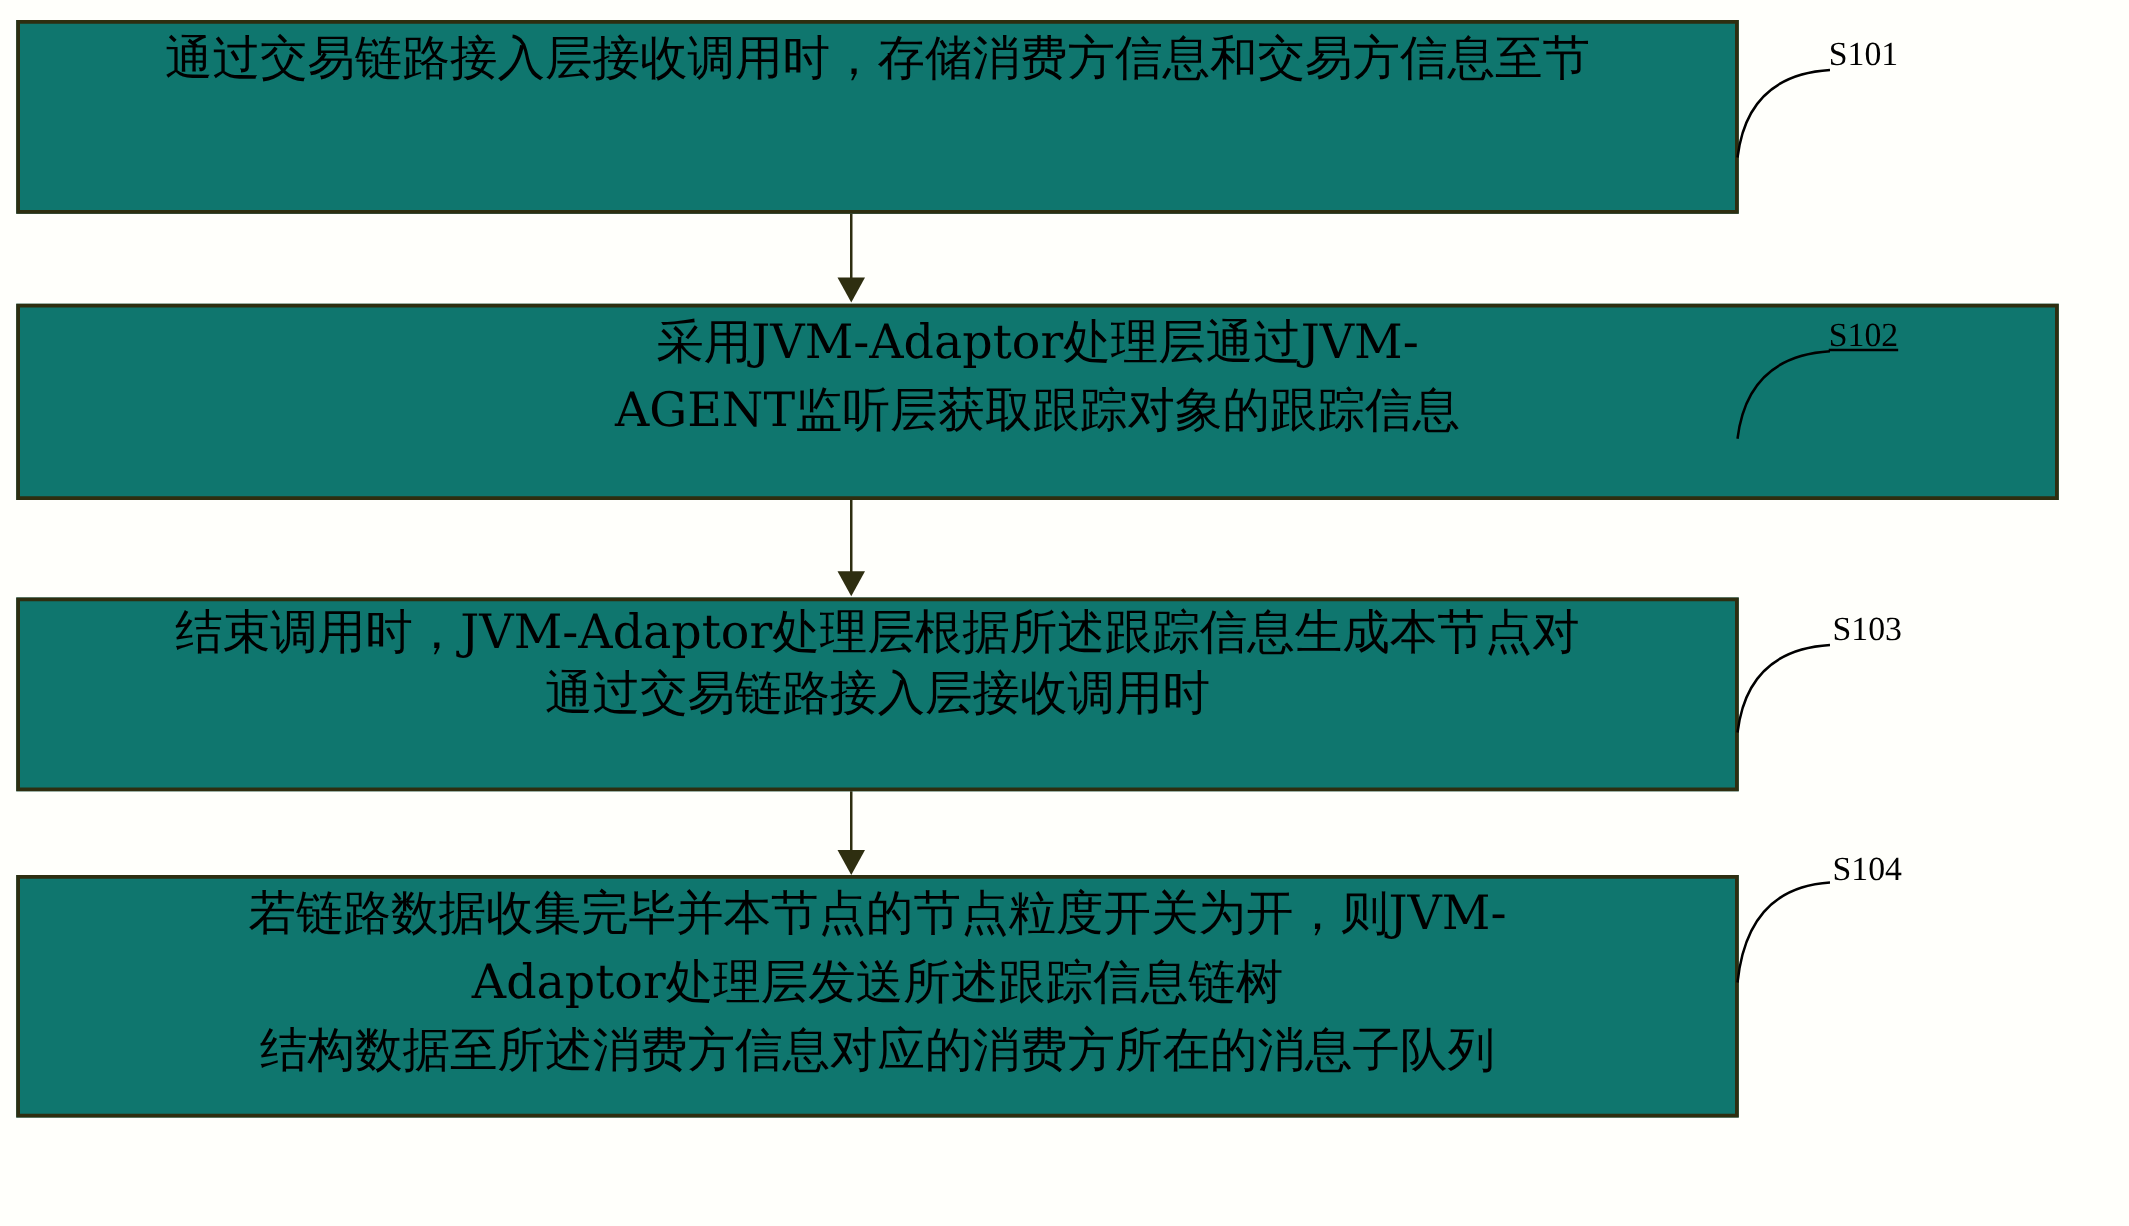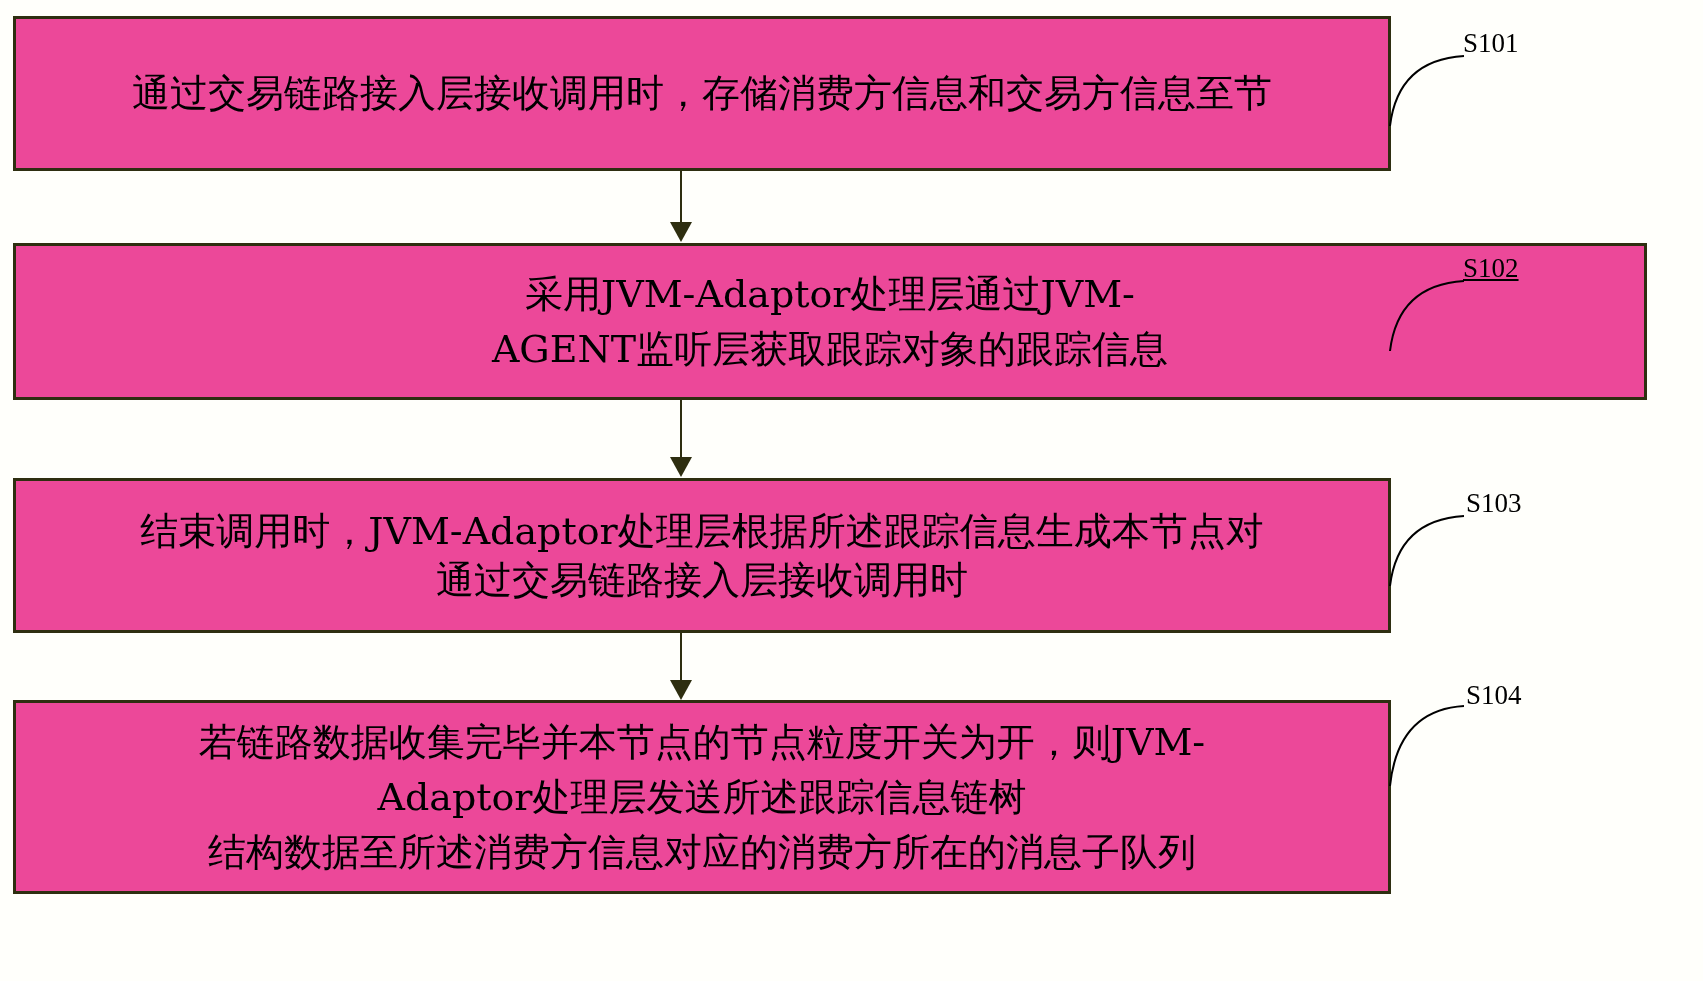--- a/index.html
+++ b/index.html
@@ -1,19 +1,19 @@
 <!DOCTYPE html>
 <html><head>
 <meta charset="utf-8">
 <style>
   html, body { margin:0; padding:0; background:#fffffb; }
   body { width:1703px; height:981px; position:relative; overflow:hidden;
          font-family:"DejaVu Serif","Liberation Serif",serif; color:#000; }
-  .box { position:absolute; box-sizing:border-box; border:3px solid #2e2e10; background:#ec4899;
-         display:flex; flex-direction:column; justify-content:center; align-items:center; }
+  .box { position:absolute; box-sizing:border-box; border:3px solid #2e2e10; background:#0f766e;
+         display:flex; flex-direction:column; align-items:center; }
   .line { font-size:38px; line-height:55px; white-space:nowrap; text-align:center; }
   .arrow-line { position:absolute; width:2px; background:#2e2e10; }
   .arrow-head { position:absolute; width:0; height:0;
          border-left:11px solid transparent; border-right:11px solid transparent;
          border-top:20px solid #2e2e10; }
   .label { position:absolute; font-family:"Liberation Serif",serif; font-size:27px; }
   svg.leader { position:absolute; overflow:visible; }
 </style>
 </head>
 <body>

